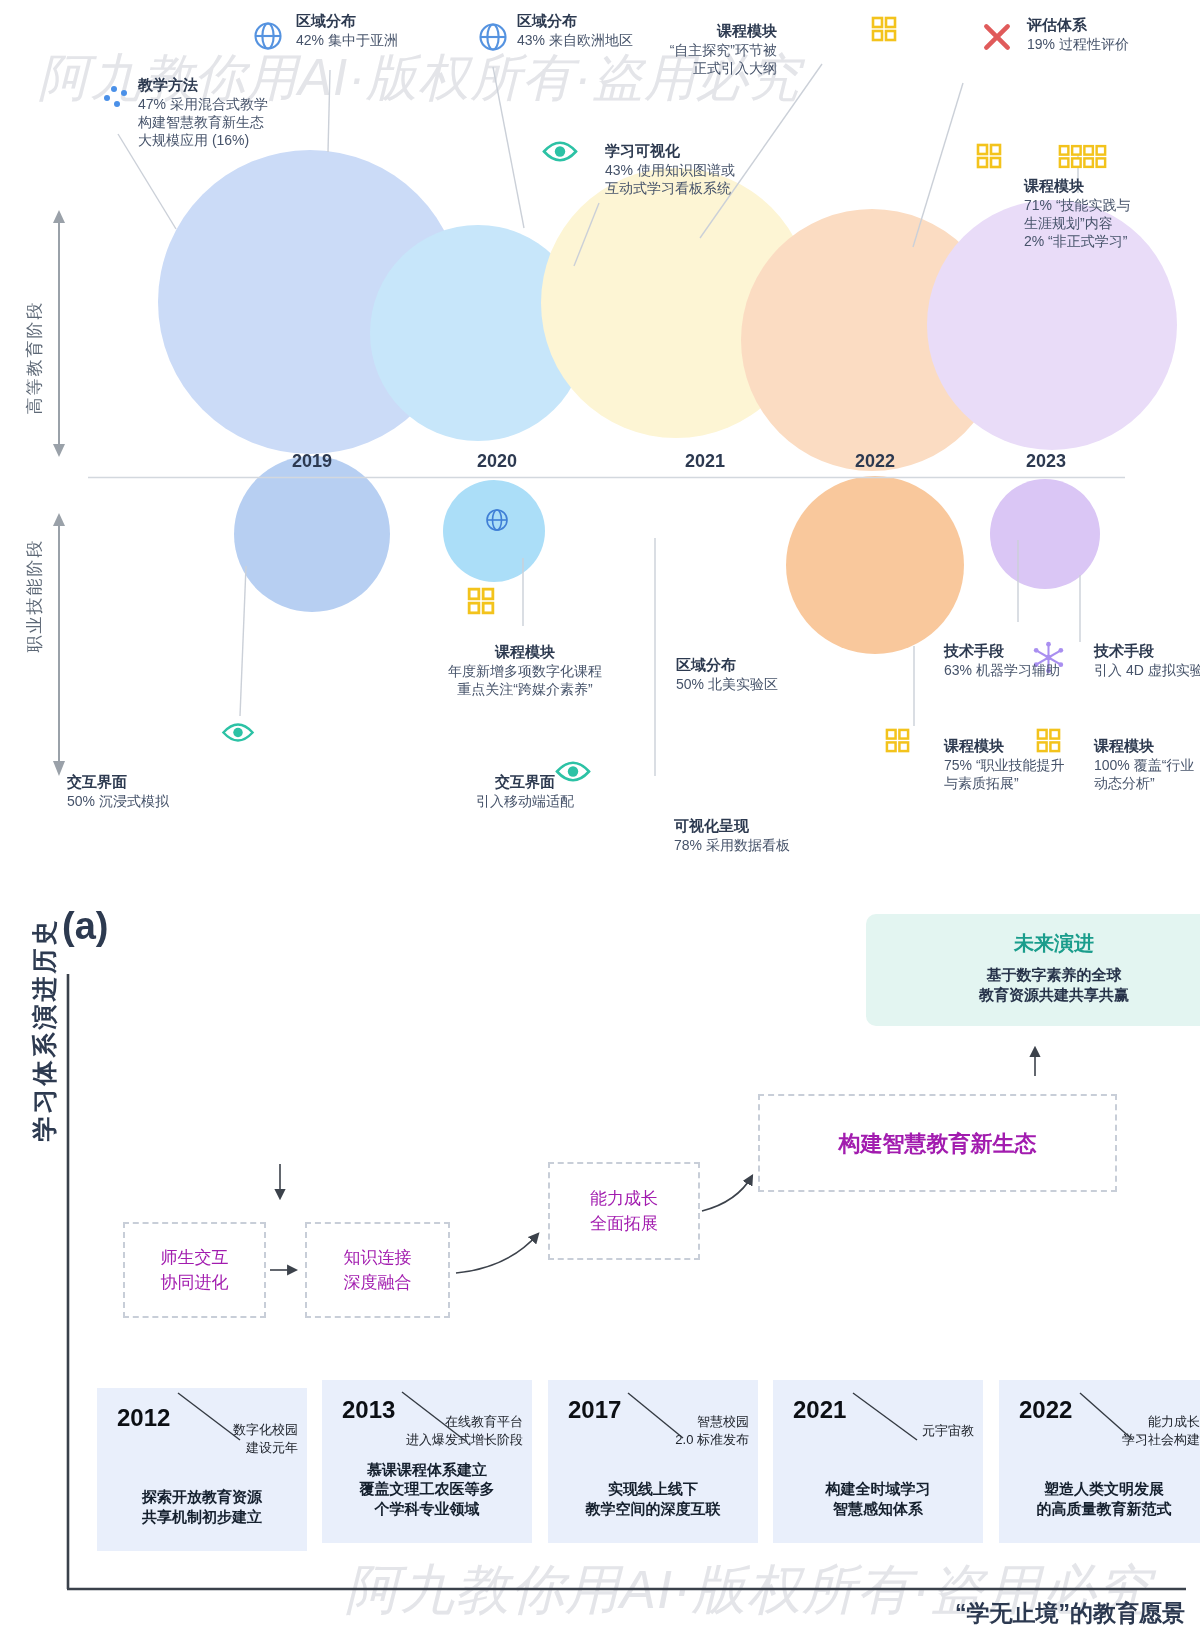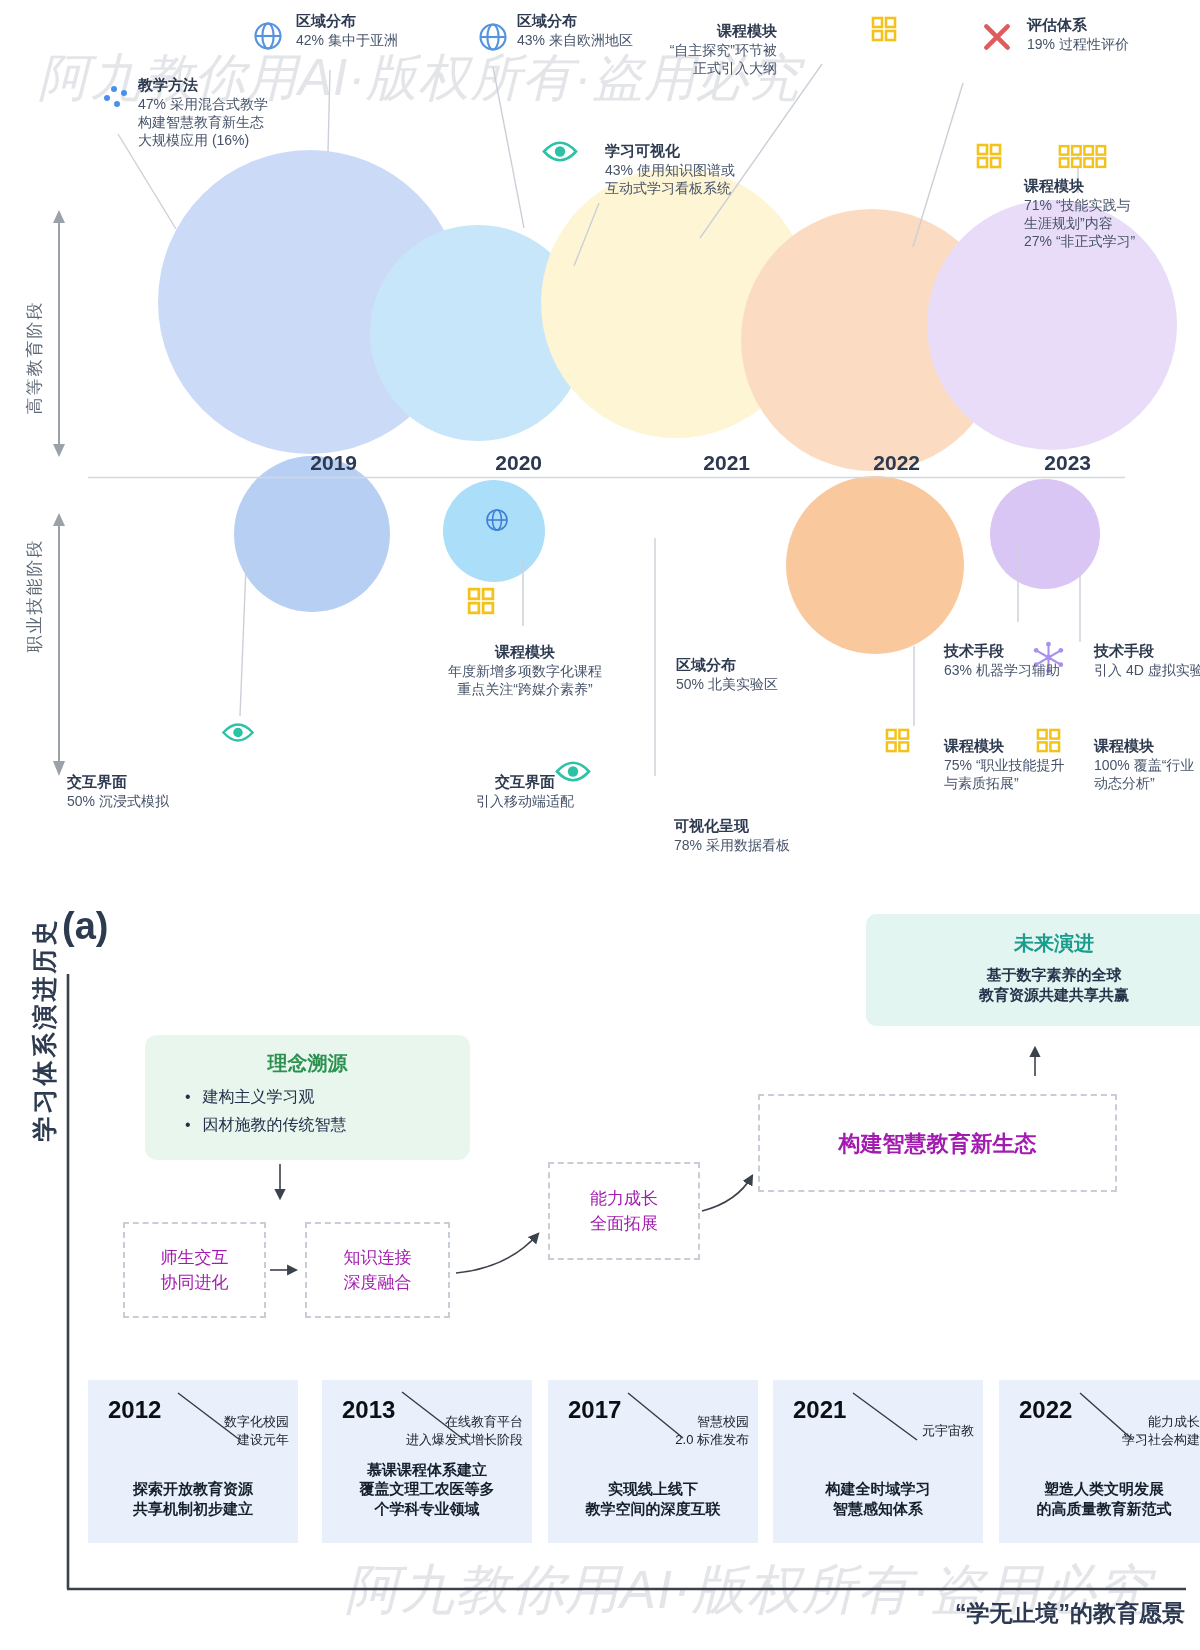--- a/index.html
+++ b/index.html
@@ -3,21 +3,21 @@
 <meta charset="utf-8">
 <style>
   html,body{margin:0;padding:0;background:#fff;}
   #stage{position:relative;width:1200px;height:1650px;background:#ffffff;overflow:hidden;
          font-family:"Liberation Sans","DejaVu Sans",sans-serif;}
   .wm{position:absolute;color:#e4e5e9;white-space:nowrap;z-index:0;font-weight:400;font-style:italic;}
   #wm-top{left:38px;top:44px;font-size:51px;letter-spacing:1px;}
   #wm-bottom{left:345px;top:1554px;font-size:54px;letter-spacing:1px;}
   .bubble{position:absolute;border-radius:50%;z-index:1;}
   svg.overlay{position:absolute;left:0;top:0;z-index:2;pointer-events:none;}
-  .year{position:absolute;z-index:3;width:90px;text-align:right;font-weight:700;font-size:21px;color:#2c3950;}
+  .year{position:absolute;z-index:3;width:90px;text-align:center;font-weight:700;font-size:18px;color:#2c3950;}
   .ann{position:absolute;z-index:3;font-size:14px;color:#46536a;line-height:1.27;}
   .ann .t{font-weight:700;color:#2d3a50;font-size:15px;margin-bottom:2px;}
   .ann.right{text-align:right;}
   .ann.center{text-align:center;}
   .ann .nw{white-space:nowrap;}
   .vlabel{position:absolute;z-index:3;transform:rotate(-90deg);text-align:center;color:#5d6876;
           font-size:17px;letter-spacing:2px;white-space:nowrap;}
   #ylabel-flow{color:#2d3a50;font-weight:700;font-size:25px;letter-spacing:3px;}
   .icon{position:absolute;z-index:3;line-height:0;}
   .card{position:absolute;z-index:1;border-radius:12px;}
@@ -276,21 +276,21 @@
   </div>
   <div class="ann" style="left:605px;top:141px;">
     <div class="t">学习可视化</div>
     <div>43% 使用知识图谱或</div>
     <div>互动式学习看板系统</div>
   </div>
   <div class="ann" style="left:1024px;top:176px;">
     <div class="t">课程模块</div>
     <div class="nw">71% “技能实践与</div>
     <div class="nw">生涯规划”内容</div>
-    <div class="nw">27% “非正式学习”</div>
+    <div class="nw">2% “非正式学习”</div>
   </div>
   <div class="ann center" style="left:400px;top:642px;width:250px;">
     <div class="t">课程模块</div>
     <div>年度新增多项数字化课程</div>
     <div>重点关注“跨媒介素养”</div>
   </div>
   <div class="ann" style="left:676px;top:655px;">
     <div class="t">区域分布</div>
     <div>50% 北美实验区</div>
   </div>
@@ -321,27 +321,20 @@
     <div>引入移动端适配</div>
   </div>
   <div class="ann" style="left:674px;top:816px;">
     <div class="t">可视化呈现</div>
     <div>78% 采用数据看板</div>
   </div>
 
   <div class="seclabel" style="left:62px;top:905px;">(a)</div>
   <div class="vlabel" id="ylabel-flow" style="left:-72px;top:1013px;width:232px;">学习体系演进历史</div>
 
-  <div class="card" id="origin-card">
-    <div class="ct">理念溯源</div>
-    <ul>
-      <li>建构主义学习观</li>
-      <li>因材施教的传统智慧</li>
-    </ul>
-  </div>
 
   <div class="card" id="future-card">
     <div class="ct">未来演进</div>
     <div class="cb">
       <div>基于数字素养的全球</div>
       <div>教育资源共建共享共赢</div>
     </div>
   </div>
 
   <div class="dashedbox" style="left:123px;top:1222px;width:143px;height:96px;">
@@ -353,21 +346,21 @@
     <div>深度融合</div>
   </div>
   <div class="dashedbox" style="left:548px;top:1162px;width:152px;height:98px;">
     <div>能力成长</div>
     <div>全面拓展</div>
   </div>
   <div class="dashedbox" id="node-ecosystem" style="left:758px;top:1094px;width:359px;height:98px;">
     <div>构建智慧教育新生态</div>
   </div>
 
-  <div class="ybox" style="left:88px;">
+  <div class="ybox" style="left:97px;margin-top:8px;">
     <div class="yr">2012</div>
     <div class="ya">
       <div>数字化校园</div>
       <div>建设元年</div>
     </div>
     <div class="yt">
       <div>探索开放教育资源</div>
       <div>共享机制初步建立</div>
       <div></div>
     </div>

